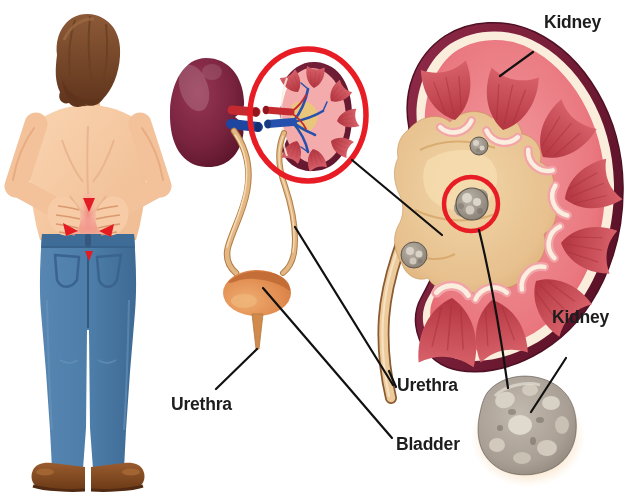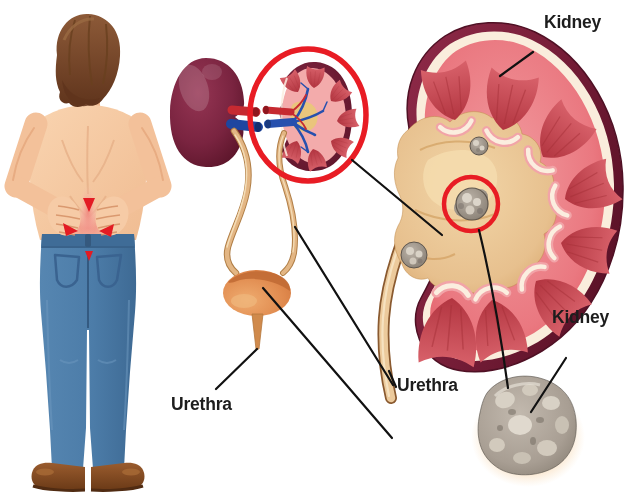--- a/index.html
+++ b/index.html
@@ -429,15 +429,16 @@
 
 <div class="lbl" style="left:541px;top:11px;">
   <div style="padding-left:3px;">Kidney</div>
 </div>
 
 <div class="lbl" style="left:552px;top:306px;">
   <div>Kidney</div>
 </div>
 
 <div class="lbl" style="left:397px;top:374px;">Urethra</div>
+<div class="lbl" style="left:396px;top:433px;">Bladder</div>
 <div class="lbl" style="left:171px;top:393px;">Urethra</div>
 
 </div>
 
 </body></html>

